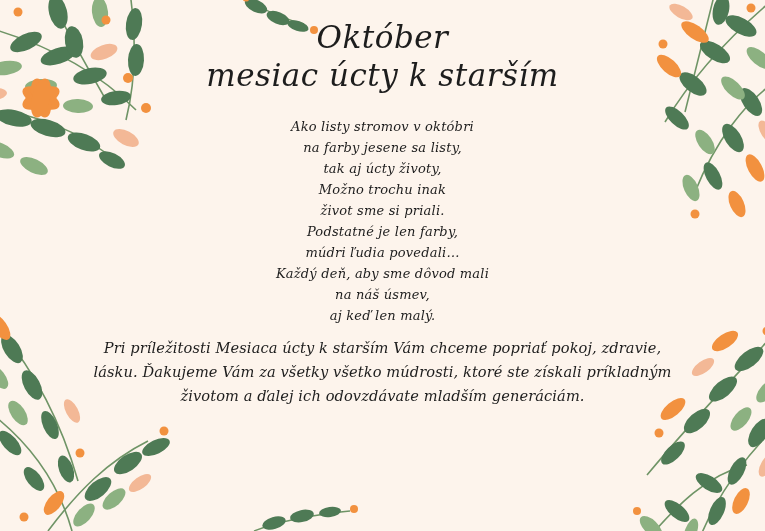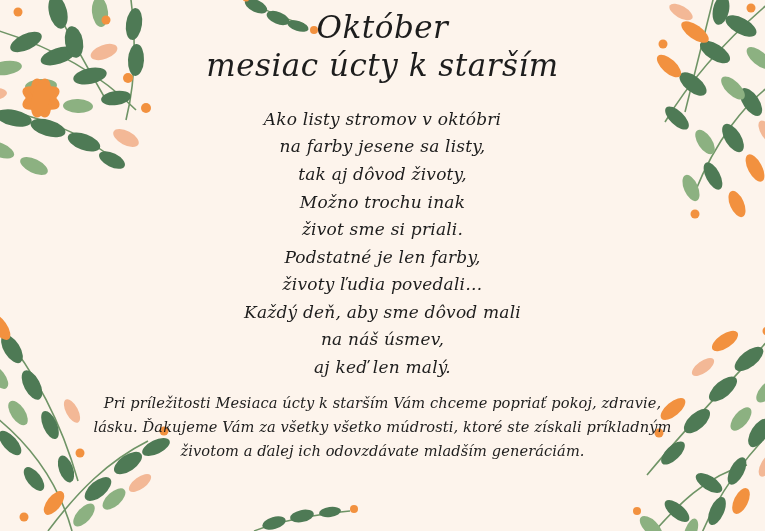--- a/index.html
+++ b/index.html
@@ -37,42 +37,42 @@
     z-index: 3;
     width: 765px;
     height: 531px;
     box-sizing: border-box;
     padding: 8px 70px 10px 70px;
     text-align: center;
     color: #1d1d1d;
   }
 
   .title-block {
-    margin-top: 2px;
+    margin-top: 12px;
   }
   .title-line1 {
     font-family: "DejaVu Serif", serif;
     font-style: italic;
     font-size: 31px;
     letter-spacing: 0.5px;
     line-height: 1.12;
   }
   .title-line2 {
     font-family: "DejaVu Serif", serif;
     font-style: italic;
     font-size: 31px;
     letter-spacing: 0.5px;
     line-height: 1.2;
     margin-top: 2px;
   }
 
   .poem {
     margin-top: 22px;
     font-style: italic;
-    font-size: 17px;
+    font-size: 13px;
     line-height: 1.62;
     letter-spacing: 0.2px;
   }
   .poem .line { display: block; }
 
   .message {
     margin-top: 10px;
     font-style: italic;
     font-size: 14.6px;
     line-height: 1.62;
@@ -290,25 +290,25 @@
   <div class="content">
 
     <div class="title-block">
       <div class="title-line1">Október</div>
       <div class="title-line2">mesiac úcty k starším</div>
     </div>
 
     <div class="poem">
       <span class="line">Ako listy stromov v októbri</span>
       <span class="line">na farby jesene sa listy,</span>
-      <span class="line">tak aj dôvod životy,</span>
+      <span class="line">tak aj úcty životy,</span>
       <span class="line">Možno trochu inak</span>
       <span class="line">život sme si priali.</span>
       <span class="line">Podstatné je len farby,</span>
-      <span class="line">životy ľudia povedali…</span>
+      <span class="line">múdri ľudia povedali…</span>
       <span class="line">Každý deň, aby sme dôvod mali</span>
       <span class="line">na náš úsmev,</span>
       <span class="line">aj keď len malý.</span>
     </div>
 
     <div class="message">
       <span class="line">Pri príležitosti Mesiaca úcty k starším Vám chceme popriať pokoj, zdravie,</span>
       <span class="line">lásku. Ďakujeme Vám za všetky všetko múdrosti, ktoré ste získali príkladným</span>
       <span class="line">životom a ďalej ich odovzdávate mladším generáciám.</span>
     </div>

